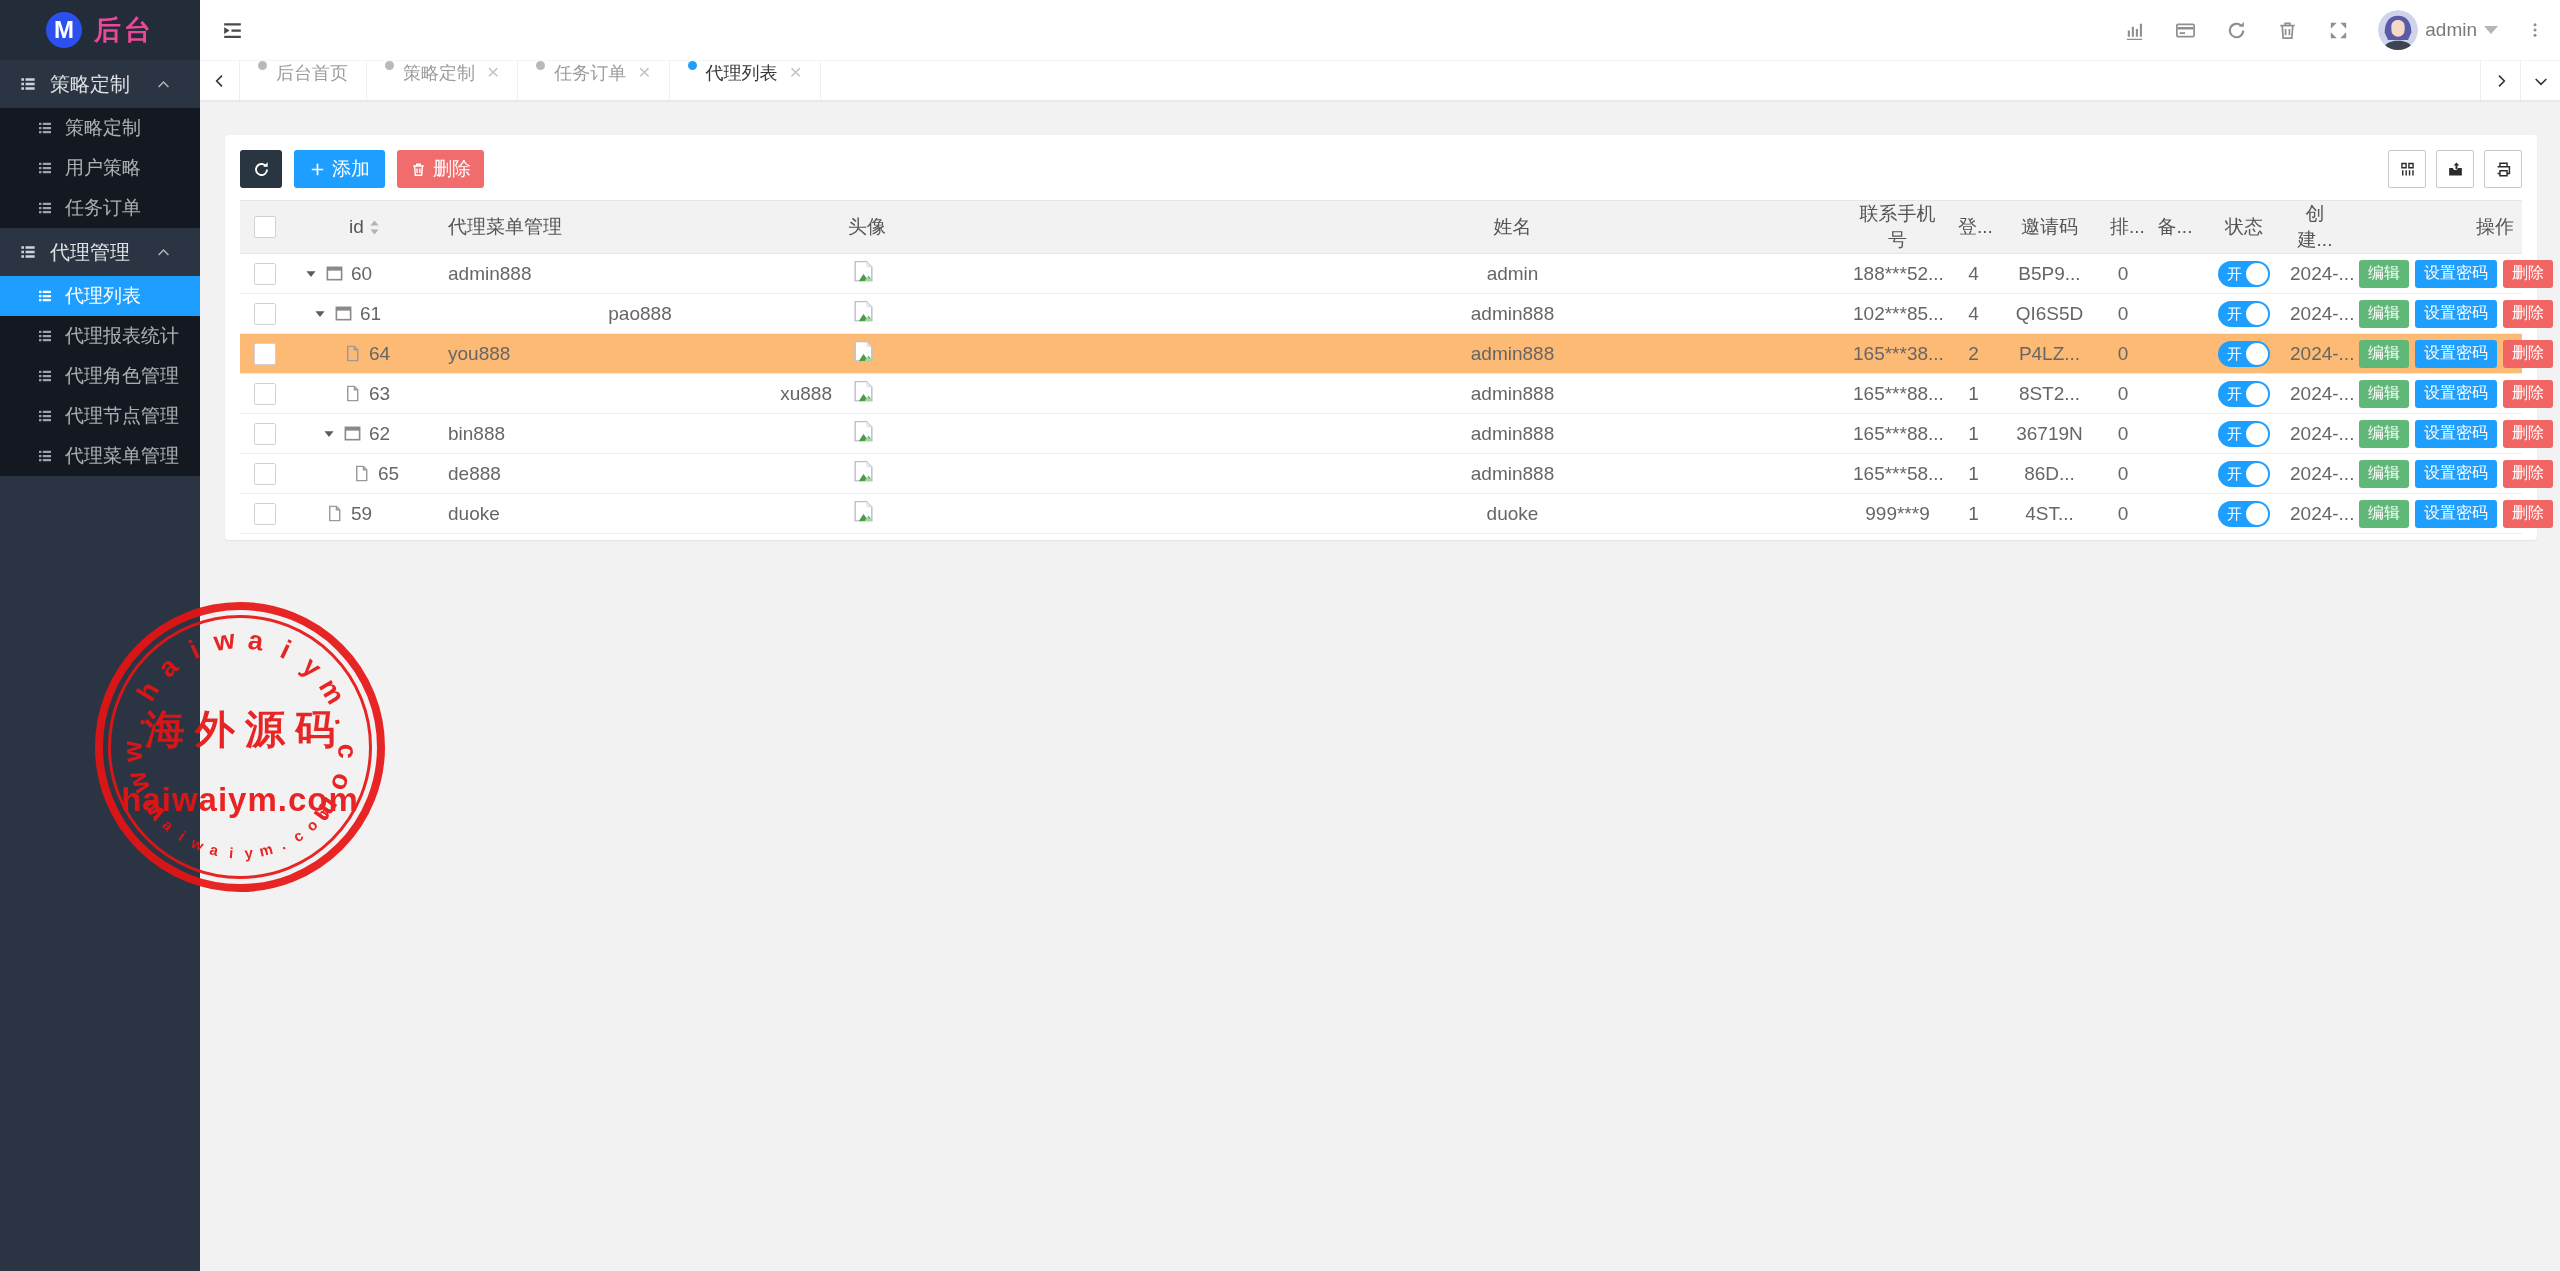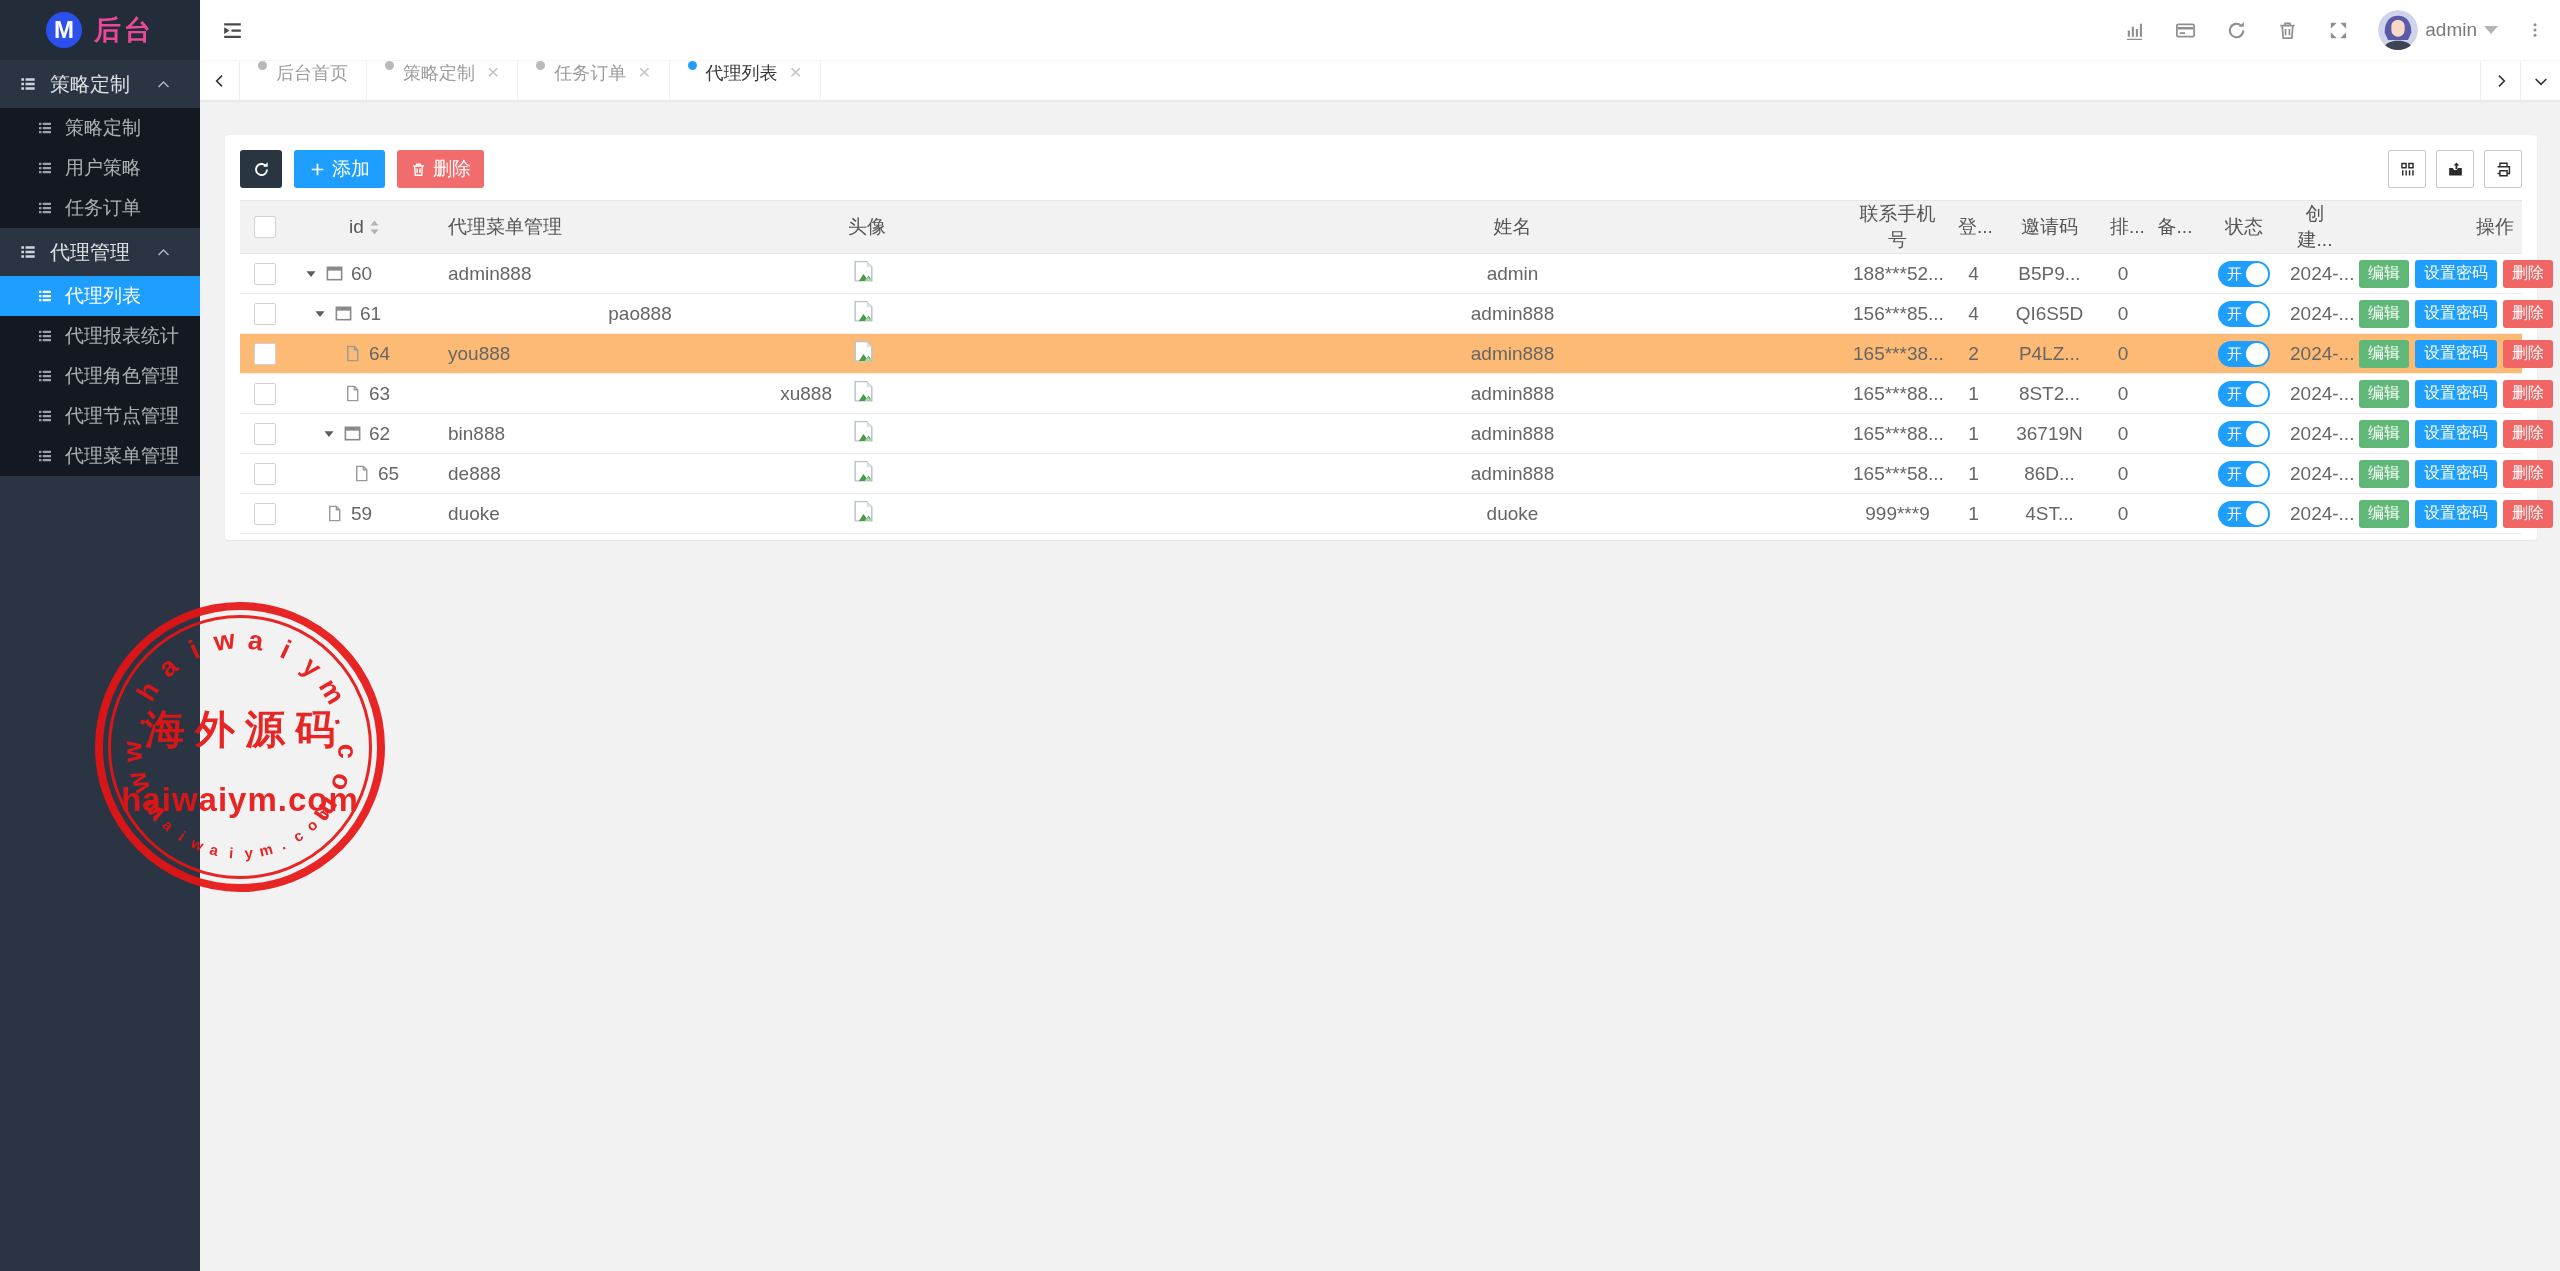--- a/index.html
+++ b/index.html
@@ -525,21 +525,21 @@
                 </div>
               </td>
     <td style="text-align:center"><span>pao888</span></td>
     <td style="text-align:left;padding-left:12px"><span class="avimg"><svg viewBox="0 0 22 24">
                     <path fill="#fff" stroke="#b9c2cc" stroke-width="1.4" d="M3 2.5h11L19 8v13H3z"></path>
                     <path fill="#dfe5ea" d="M14 2.5L19 8h-5z"></path>
                     <path fill="#4a9b4a" d="M6.5 21l4.5-6.5 3 4 2-2.5 3 5z"></path>
                     <path fill="#a8d6a8" d="M12 21l3.2-4.2 1.8 2.3 2-2.3V21z"></path>
                   </svg></span></td>
     <td style="text-align:center"><span>admin888</span></td>
-    <td style="text-align:center"><span>156***85...</span></td>
+    <td style="text-align:center"><span>102***85...</span></td>
     <td style="text-align:center"><span>4</span></td>
     <td style="text-align:center"><span>QI6S5D</span></td>
     <td style="text-align:center"><span>0</span></td>
     <td style="text-align:center"><span></span></td>
     <td style="text-align:center"><span class="toggle"><em>开</em><span class="knob"></span></span></td>
     <td style="text-align:center"><span>2024-...</span></td>
     <td style="text-align:center;white-space:nowrap"><button class="abtn edit">编辑</button><button class="abtn pwd">设置密码</button><button class="abtn del">删除</button></td>
   </tr>
             <tr class="hl">
     <td style="text-align:center"><span class="cb"></span></td>

